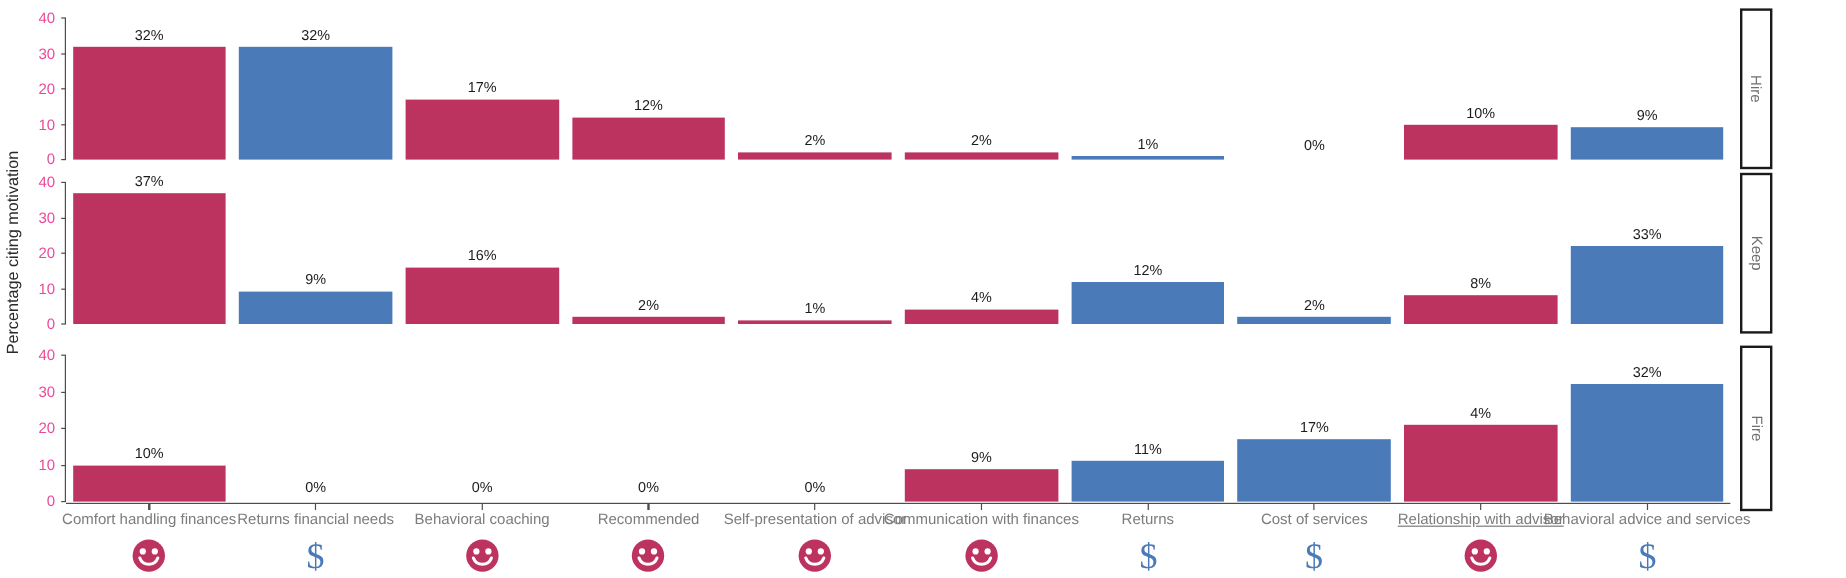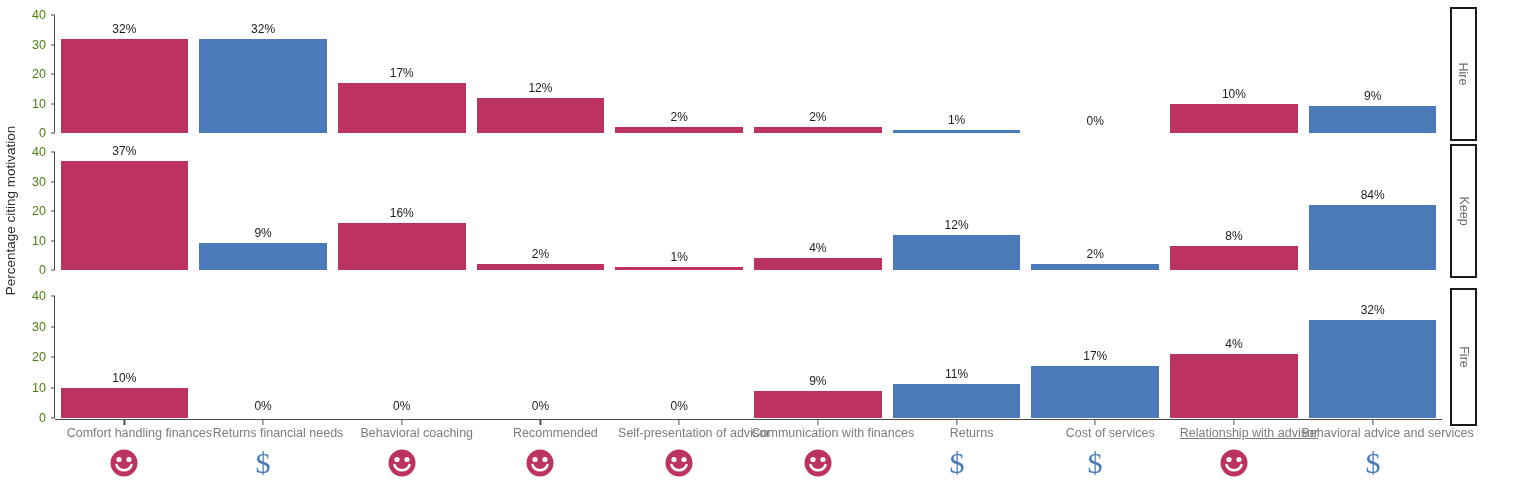--- a/index.html
+++ b/index.html
@@ -52,21 +52,21 @@
   
   .ytick {
     position: absolute;
     right: 100%;
     transform: translateY(-50%);
     text-align: right;
     width: 52px;
     padding-right: 9px;
     box-sizing: border-box;
     font-size: 12.5px;
-    color: #4d7c0f;
+    color: #ec4899;
     white-space: nowrap;
   }
   .ytickmark {
     position: absolute;
     left: -4px;
     width: 4px;
     height: 1px;
     background: #4d4d4d;
     transform: translateY(-0.5px);
   }
@@ -133,21 +133,20 @@
     transform: translateX(-0.6px);
   }
   .xcat {
     position: absolute;
     top: 426px;
     transform: translateX(-50%);
     text-align: center;
     font-size: 12.5px;
     color: #7c7c7c;
     white-space: nowrap;
-    margin-left: 15px;
   }
   .xicon {
     position: absolute;
     top: 446px;
     transform: translateX(-50%);
     width: 34px;
     height: 34px;
     display: flex;
     align-items: center;
     justify-content: center;
@@ -220,21 +219,21 @@
         <div class="bar-label" style="left: 624.15px; top: 112.05px;">1%</div>
         <div class="bar red" style="left: 699.048px; width: 127.604px; height: 11.8px; background: rgb(188, 51, 96);"></div>
         <div class="bar-label" style="left: 762.85px; top: 103.2px;">4%</div>
         <div class="bar blue" style="left: 837.748px; width: 127.604px; height: 35.4px; background: rgb(74, 122, 184);"></div>
         <div class="bar-label" style="left: 901.55px; top: 79.6px;">12%</div>
         <div class="bar blue" style="left: 976.448px; width: 127.604px; height: 5.9px; background: rgb(74, 122, 184);"></div>
         <div class="bar-label" style="left: 1040.25px; top: 109.1px;">2%</div>
         <div class="bar red" style="left: 1115.15px; width: 127.604px; height: 23.6px; background: rgb(188, 51, 96);"></div>
         <div class="bar-label" style="left: 1178.95px; top: 91.4px;">8%</div>
         <div class="bar blue" style="left: 1253.85px; width: 127.604px; height: 64.9px; background: rgb(74, 122, 184);"></div>
-        <div class="bar-label" style="left: 1317.65px; top: 50.1px;">84%</div>
+        <div class="bar-label" style="left: 1317.65px; top: 50.1px;">33%</div>
       </div>
       <div class="panel" style="top: 296px; height: 122px;">
         <div class="yaxis-line"></div>
         <div class="ytick" style="top: 122px;">0</div>
         <div class="ytickmark" style="top: 122px;"></div>
         <div class="ytick" style="top: 91.5px;">10</div>
         <div class="ytickmark" style="top: 91.5px;"></div>
         <div class="ytick" style="top: 61px;">20</div>
         <div class="ytickmark" style="top: 61px;"></div>
         <div class="ytick" style="top: 30.5px;">30</div>

